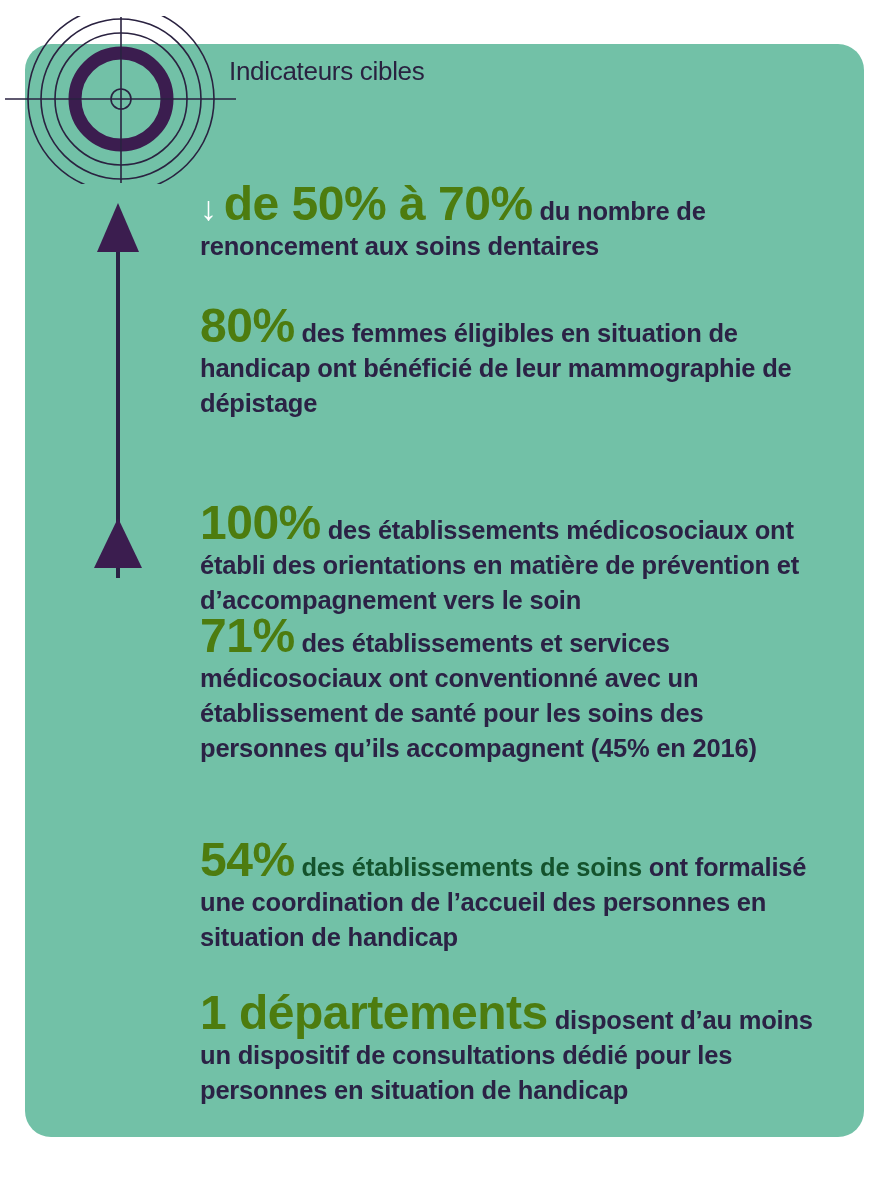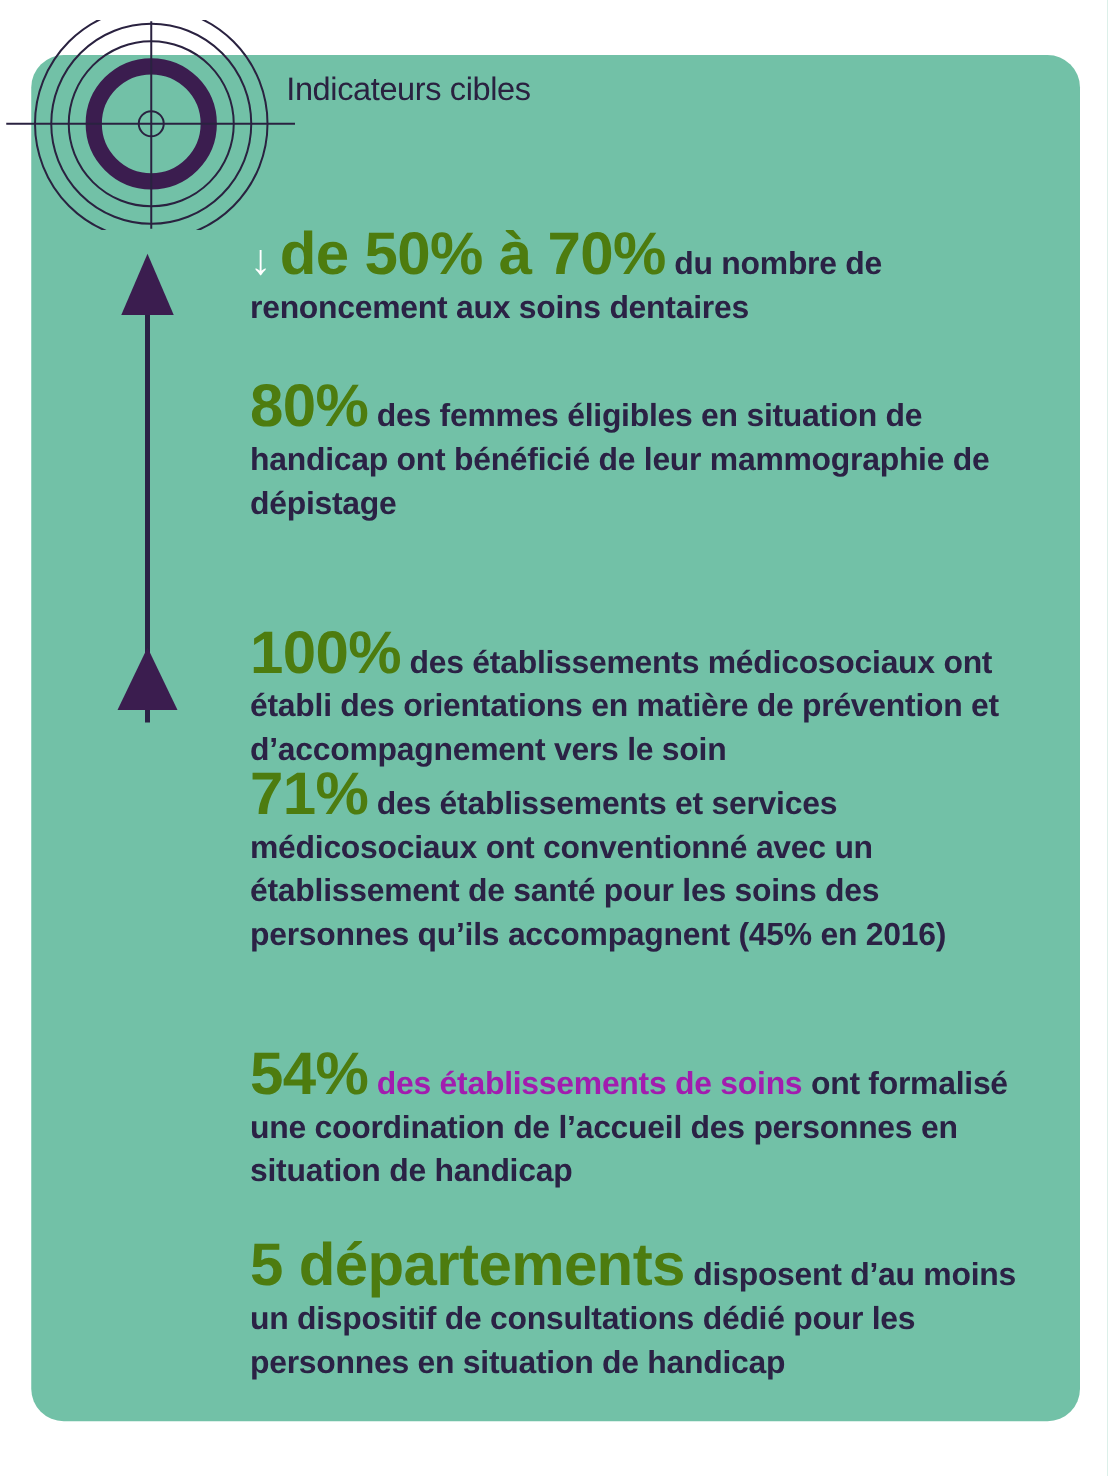--- a/index.html
+++ b/index.html
@@ -8,21 +8,21 @@
     .card { position:absolute; left:25px; top:44px; width:839px; height:1093px;
       background:#72c1a7; border-radius:26px; }
     .target { position:absolute; left:0; top:0; width:250px; height:200px; }
     .title { position:absolute; left:229px; top:56px; font-size:26px; color:#2a2240;
       font-weight:normal; letter-spacing:-0.3px; }
     .vert-arrow { position:absolute; left:80px; top:195px; width:80px; height:390px; }
     .items { position:absolute; left:200px; top:0; width:660px; }
     .item { position:absolute; left:0; font-weight:bold; color:#2b2245; font-size:25.5px;
       line-height:35px; letter-spacing:-0.2px; }
     .big { color:#4d7c0f; font-size:48px; letter-spacing:-0.5px; }
-    .white { color:#a21caf; }
+    .white { color:#14532d; }
     .arrow-glyph { color:#ffffff; font-size:34px; }
   </style>
 </head>
 <body>
 
 <div class="card"></div>
 
 <svg class="target" viewBox="0 0 250 200" width="250" height="200">
   <defs>
     <clipPath id="clipTarget">
@@ -65,16 +65,16 @@
 
   <div class="item" style="top:618px; width:600px;">
     <span class="big">71%</span><span> des établissements et services médicosociaux ont conventionné avec un établissement de santé pour les soins des personnes qu’ils accompagnent (45% en 2016)</span>
   </div>
 
   <div class="item" style="top:842px; width:620px;">
     <span class="big">54%</span><span class="white"> des établissements de soins</span><span> ont formalisé une coordination de l’accueil des personnes en situation de handicap</span>
   </div>
 
   <div class="item" style="top:995px; width:640px;">
-    <span class="big">5 départements</span><span> disposent d’au moins un dispositif de consultations dédié pour les personnes en situation de handicap</span>
+    <span class="big">1 départements</span><span> disposent d’au moins un dispositif de consultations dédié pour les personnes en situation de handicap</span>
   </div>
 
 </div>
 
 </body></html>

